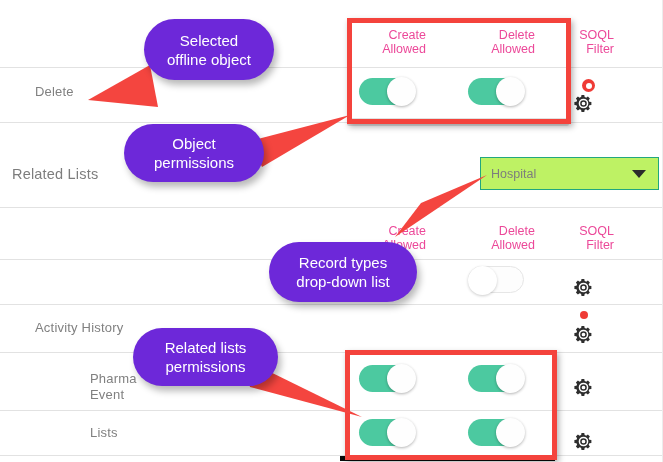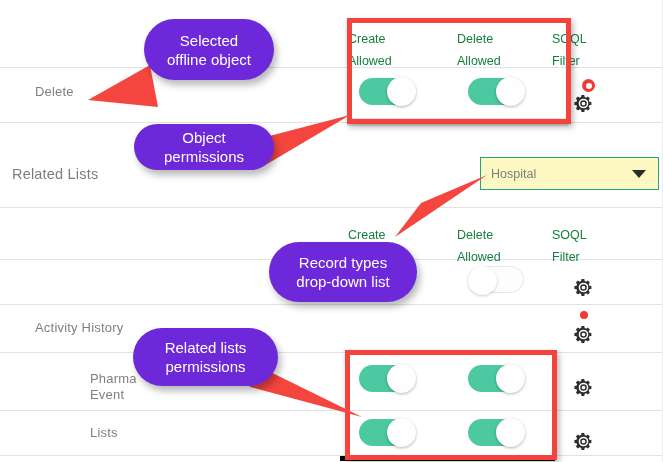--- a/index.html
+++ b/index.html
@@ -22,23 +22,23 @@
     letter-spacing:.2px;
     line-height:16px;
     white-space:pre-line;
   }
   .rlabel.big{font-size:14.5px;color:#7d7d7d;}
 
   
   .colhead{
     position:absolute;
     font-size:12.5px;
-    color:#15803d;
-    line-height:22px;
-    text-align:left;
+    color:#ec4899;
+    line-height:14px;
+    text-align:right;
     white-space:pre-line;
   }
 
   
   .toggle{
     position:absolute;
     width:56px;height:27px;
     border-radius:14px;
     box-sizing:border-box;
   }
@@ -66,21 +66,21 @@
   }
   .dot.ring:after{
     content:"";position:absolute;left:3.5px;top:3.5px;
     width:6px;height:6px;border-radius:50%;background:#ffffff;
   }
 
   
   .dropdown{
     position:absolute;
     box-sizing:border-box;
-    background:#fef9c3;
+    background:#bef264;
     border:1px solid #22a67f;
   }
   .dropdown .dd-text{
     position:absolute;left:10px;top:50%;transform:translateY(-50%);
     font-size:12.5px;color:#7d7d7d;
   }
   .dd-caret{
     position:absolute;right:12px;top:50%;transform:translateY(-50%);
     width:0;height:0;
     border-left:7px solid transparent;
@@ -234,21 +234,21 @@
     </svg>
   </div>
   <div class="bubble" style="left:144px;top:19px;width:130px;height:61px;">Selected
 offline object</div>
 
   <div class="tail" style="left:250px;top:113px;">
     <svg width="120" height="60" viewBox="0 0 120 60">
       <polygon points="0,28 100,2 12,54" fill="#f4453f"></polygon>
     </svg>
   </div>
-  <div class="bubble" style="left:134px;top:124px;width:140px;height:46px;">Object
+  <div class="bubble" style="left:124px;top:124px;width:140px;height:58px;">Object
 permissions</div>
 
   <div class="tail" style="left:395px;top:175px;">
     <svg width="110" height="70" viewBox="0 0 110 70">
       <polygon points="0,62 92,0 26,28" fill="#f4453f"></polygon>
     </svg>
   </div>
   <div class="bubble" style="left:269px;top:206px;width:148px;height:60px;margin-top:36px;">Record types
 drop-down list</div>
 

